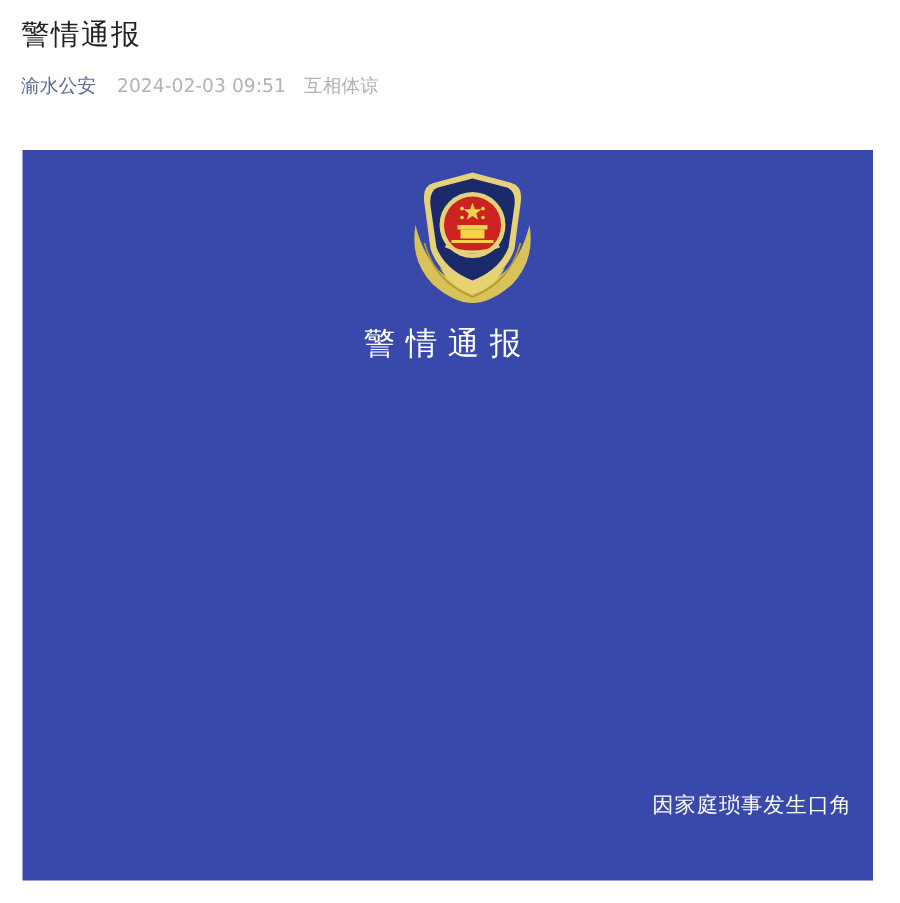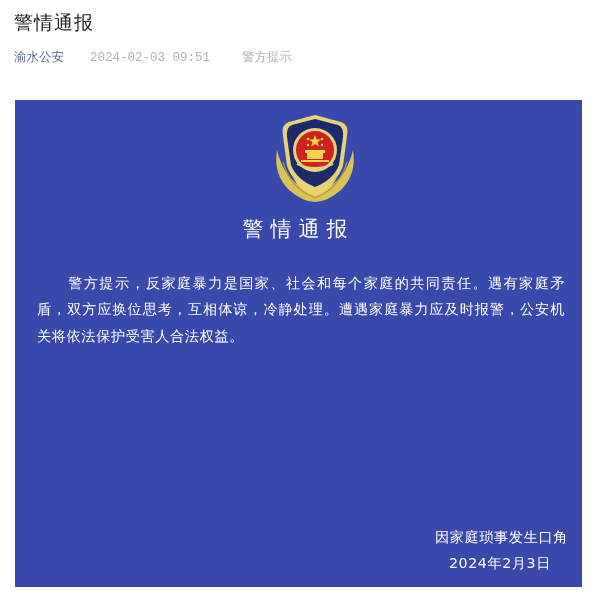--- a/index.html
+++ b/index.html
@@ -1,40 +1,40 @@
 <!DOCTYPE html>
 <html><head>
 <meta charset="utf-8">
 <style>
   html, body { margin: 0; padding: 0; background: #ffffff; }
   body { width: 600px; height: 602px; position: relative; overflow: hidden;
          font-family: "DejaVu Sans", "Liberation Sans", sans-serif; }
   .title { position: absolute; left: 14px; top: 10px; font-size: 19px; color: #222; letter-spacing: 1px; }
   .meta { position: absolute; left: 14px; top: 49px; font-size: 12.5px; color: #b2b2b2; white-space: nowrap; }
-  .meta .author { color: #576b95; margin-right: 22px; }
-  .meta .time { margin-right: 28px; font-family: Liberation Mono, monospace; }
+  .meta .author { color: #576b95; margin-right: 10px; }
+  .meta .time { margin-right: 8px; }
   .panel { position: absolute; left: 15px; top: 100px; width: 567px; height: 487px; background: #3849ab; }
   .emblem { position: absolute; left: 252px; top: 12px; width: 96px; height: 92px; }
   .panel-title { position: absolute; left: 0; width: 567px; top: 115px; text-align: center;
                  color: #fff; font-size: 21px; letter-spacing: 7px; }
   .body-text { position: absolute; left: 22px; top: 170px; width: 528px; color: #ffffff;
                font-size: 14.2px; line-height: 26.3px; letter-spacing: 0.6px; text-align: justify; }
   .body-text p { margin: 0; text-indent: 2.2em; }
   .sign { position: absolute; right: 14px; top: 424px; text-align: right; color: #fff;
           font-size: 14.2px; line-height: 26px; letter-spacing: 0.6px; }
   .sign .date { padding-right: 17px; }
 </style>
 </head>
 <body>
 
 <div class="title">警情通报</div>
 <div class="meta">
   <span class="author">渝水公安</span>
   <span class="time">2024-02-03 09:51</span>
-  <span class="loc">警方提示</span>
+  <span class="loc">互相体谅</span>
 </div>
 
 <div class="panel">
   <svg class="emblem" viewBox="0 0 96 92">
 
     <path d="M10 38 Q6 62 22 78 Q36 90 48 90 Q60 90 74 78 Q90 62 86 38 Q80 62 66 72 Q56 80 48 80 Q40 80 30 72 Q16 62 10 38 Z" fill="#d9c25a"></path>
     <path d="M16 50 Q22 72 40 82 L48 86 L56 82 Q74 72 80 50" fill="none" stroke="#b39b32" stroke-width="1.2"></path>
 
     <path d="M48 3 L74 10 Q82 12 80 24 L76 54 Q70 72 48 80 Q26 72 20 54 L16 24 Q14 12 22 10 Z" fill="#e6d27a"></path>
     <path d="M48 7 L71 13 Q77 15 76 25 L72 53 Q66 68 48 75 Q30 68 24 53 L20 25 Q19 15 25 13 Z" fill="#1b2a6b"></path>
@@ -52,20 +52,18 @@
     <rect x="40" y="41" width="16" height="6" fill="#f2d34a"></rect>
     <rect x="34" y="48" width="28" height="2" fill="#f2d34a"></rect>
     <path d="M30 52 Q48 60 66 52" fill="none" stroke="#e6d27a" stroke-width="2"></path>
 
     <path d="M26 66 Q38 76 48 78 Q58 76 70 66 Q62 80 48 84 Q34 80 26 66 Z" fill="#e8d46e"></path>
   </svg>
 
   <div class="panel-title">警情通报</div>
 
   <div class="body-text">
-    <p>警方提示，反家庭暴力是国家、社会和每个家庭的共同责任。遇有家庭矛盾，双方应换位思考，互相体谅，冷静处理。遭遇家庭暴力应及时报警，公安机关将依法保护受害人合法权益。</p>
   </div>
 
   <div class="sign">
     <div>因家庭琐事发生口角</div>
-    <div class="date">2024年2月3日</div>
   </div>
 </div>
 
 </body></html>

